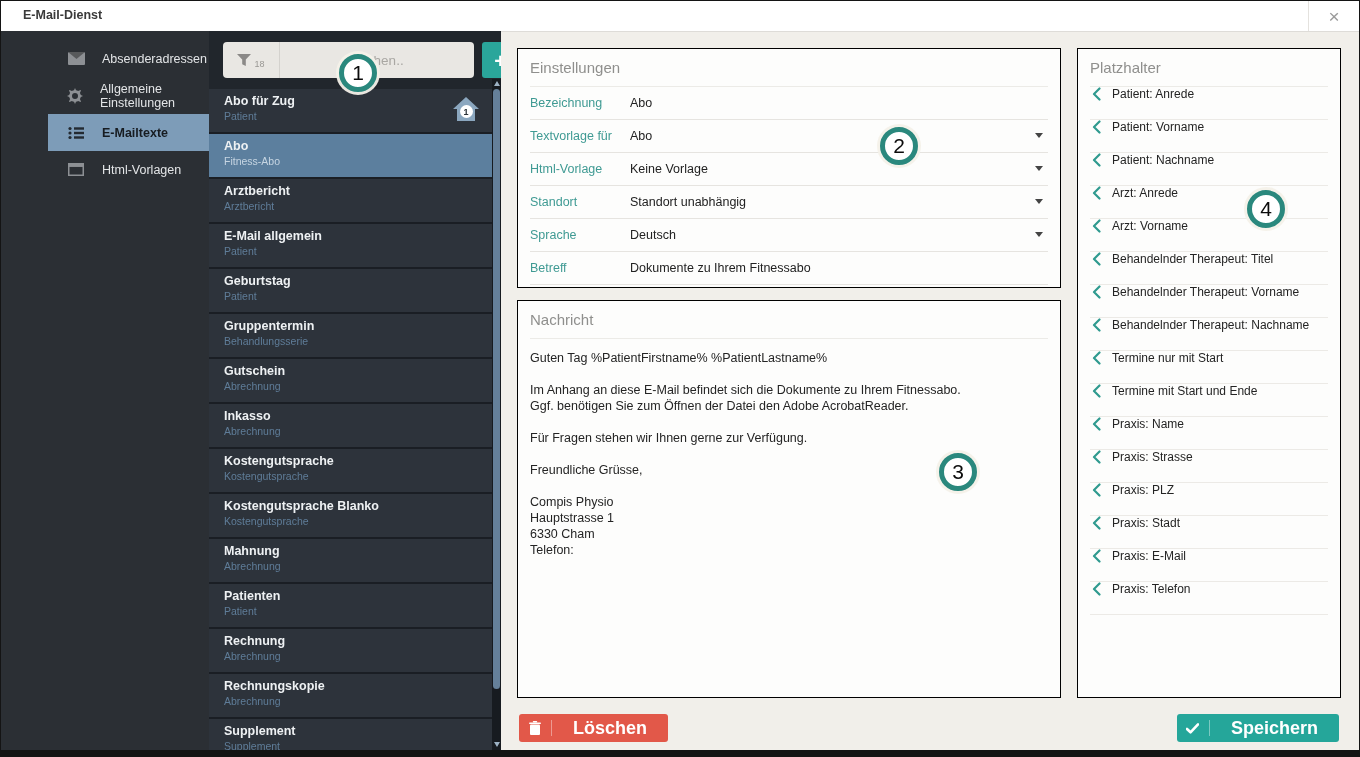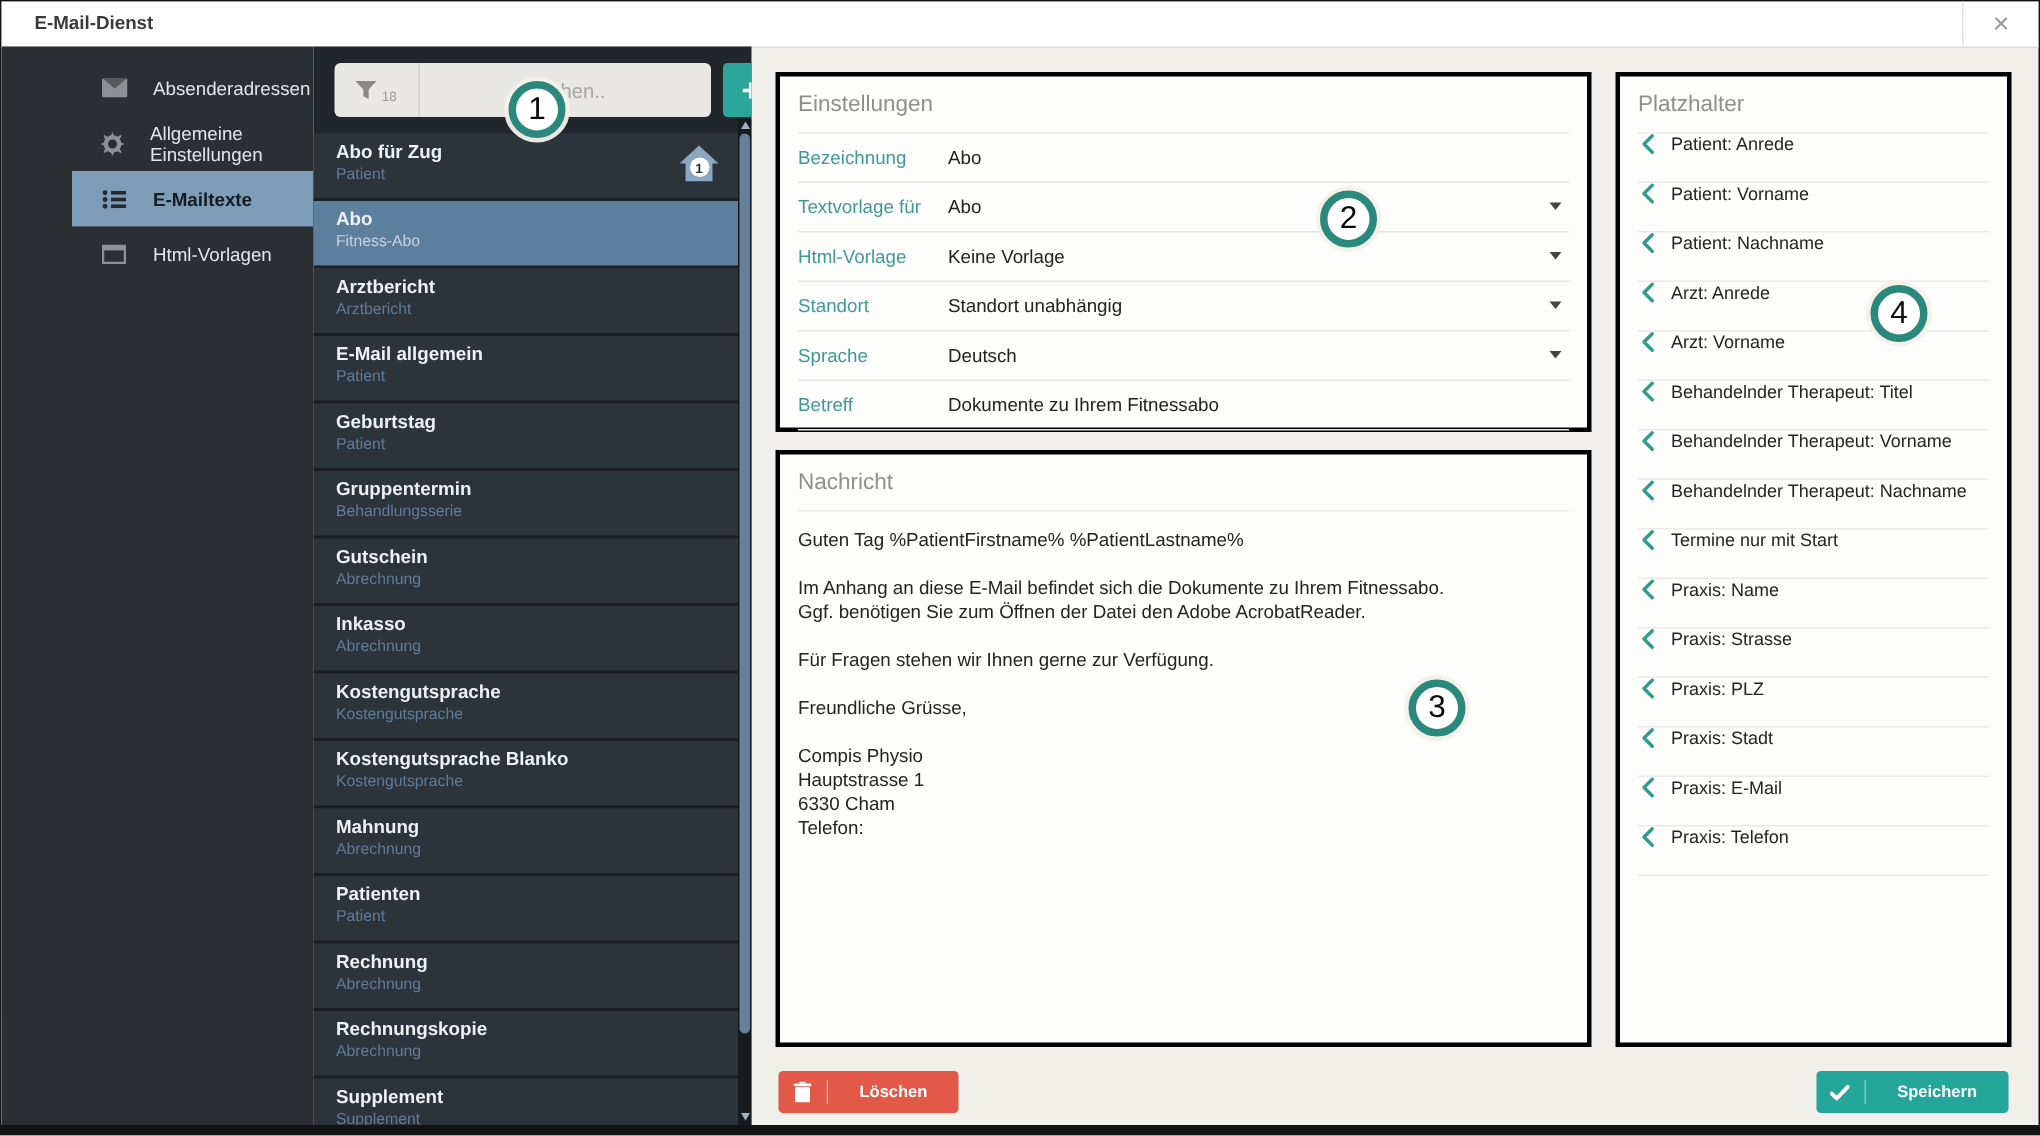--- a/index.html
+++ b/index.html
@@ -41,41 +41,41 @@
     font-size:9px;font-weight:bold;color:#2b3137;display:flex;align-items:center;justify-content:center;}
   
   .scrollbar{position:absolute;right:0;top:48px;width:9px;bottom:0;background:#171b20;}
   .sb-thumb{position:absolute;left:1px;right:1px;top:10px;height:600px;background:#65809a;border-radius:4px;cursor:pointer;}
   .sb-up,.sb-down{position:absolute;left:0;width:9px;height:8px;display:flex;align-items:center;justify-content:center;cursor:pointer;}
   .sb-up{top:0;}
   .sb-down{bottom:2px;}
   .tri-up{width:0;height:0;border-left:3.5px solid transparent;border-right:3.5px solid transparent;border-bottom:5px solid #9db2c4;}
   .tri-down{width:0;height:0;border-left:3.5px solid transparent;border-right:3.5px solid transparent;border-top:5px solid #9db2c4;}
   
-  .panel{position:absolute;background:#fdfdfc;border:3px solid #000000;box-sizing:border-box;padding:0 12px;}
+  .panel{position:absolute;background:#fdfdfc;border:1px solid #000000;box-sizing:border-box;padding:0 12px;}
   .panel-header{height:37px;line-height:38px;font-size:15px;color:#8f8f8d;border-bottom:1px solid #ecebe7;}
   .settings-panel{left:516px;top:47px;width:544px;height:240px;}
   .field-row{height:32px;display:flex;align-items:center;border-bottom:1px solid #e6e4e0;position:relative;}
   .field-label{width:100px;flex:none;font-size:12.5px;color:#3f9a93;}
   .field-value{font-size:12.5px;color:#222222;}
   .caret{position:absolute;right:5px;top:13px;width:0;height:0;cursor:pointer;
     border-left:4px solid transparent;border-right:4px solid transparent;border-top:5px solid #444;}
   .message-panel{left:516px;top:299px;width:544px;height:398px;}
   .msg-body{padding-top:11px;cursor:text;}
   .msg-line{font-size:12.5px;line-height:16px;min-height:16px;color:#242424;white-space:pre-wrap;}
   .placeholders-panel{left:1076px;top:47px;width:264px;height:650px;}
   .ph-item{height:32px;display:flex;align-items:flex-start;gap:11px;border-bottom:1px solid #eceae6;cursor:pointer;padding-left:2px;}
   .ph-label{font-size:12px;color:#242424;white-space:nowrap;}
   
   .action-btn{position:absolute;top:713px;height:28px;border:none;border-radius:3px;color:#fff;display:flex;
     align-items:center;cursor:pointer;padding:0;font-family:inherit;}
   .delete-btn{left:518px;background:#e25849;}
   .save-btn{right:20px;background:#25a69a;}
   .btn-icon{width:32px;height:16px;display:flex;align-items:center;justify-content:center;border-right:1px solid rgba(255,255,255,0.4);}
-  .btn-label{padding:0 21px;font-size:11px;font-weight:bold;}
+  .btn-label{padding:0 21px;font-size:18px;font-weight:bold;}
   
   .annotation{position:absolute;width:28px;height:28px;background:#fff;border:5px solid #2a887d;border-radius:50%;
     box-shadow:0 0 0 3px rgba(244,241,233,0.95);display:flex;align-items:center;justify-content:center;
     font-size:21px;color:#0b0b0b;font-family:"Liberation Sans",sans-serif;}
   .ann-1{left:338px;top:53px;}
   .ann-2{left:879px;top:126px;}
   .ann-3{left:938px;top:452px;}
   .ann-4{left:1246px;top:189px;}
 </style>
 </head>
@@ -404,20 +404,28 @@
 
   <div class="ph-item">
     <span style="display:flex;">
       <svg width="9" height="14" viewBox="0 0 9 14">
               <polyline points="7.5,1.5 2,7 7.5,12.5" fill="none" stroke="#2f9a8f" stroke-width="2.2" stroke-linecap="round" stroke-linejoin="round"></polyline>
             </svg>
     </span>
     <span class="ph-label">Termine nur mit Start</span>
   </div>
 
+  <div class="ph-item">
+    <span style="display:flex;">
+      <svg width="9" height="14" viewBox="0 0 9 14">
+              <polyline points="7.5,1.5 2,7 7.5,12.5" fill="none" stroke="#2f9a8f" stroke-width="2.2" stroke-linecap="round" stroke-linejoin="round"></polyline>
+            </svg>
+    </span>
+    <span class="ph-label">Termine mit Start und Ende</span>
+  </div>
 
 
   <div class="ph-item">
     <span style="display:flex;">
       <svg width="9" height="14" viewBox="0 0 9 14">
               <polyline points="7.5,1.5 2,7 7.5,12.5" fill="none" stroke="#2f9a8f" stroke-width="2.2" stroke-linecap="round" stroke-linejoin="round"></polyline>
             </svg>
     </span>
     <span class="ph-label">Praxis: Name</span>
   </div>

